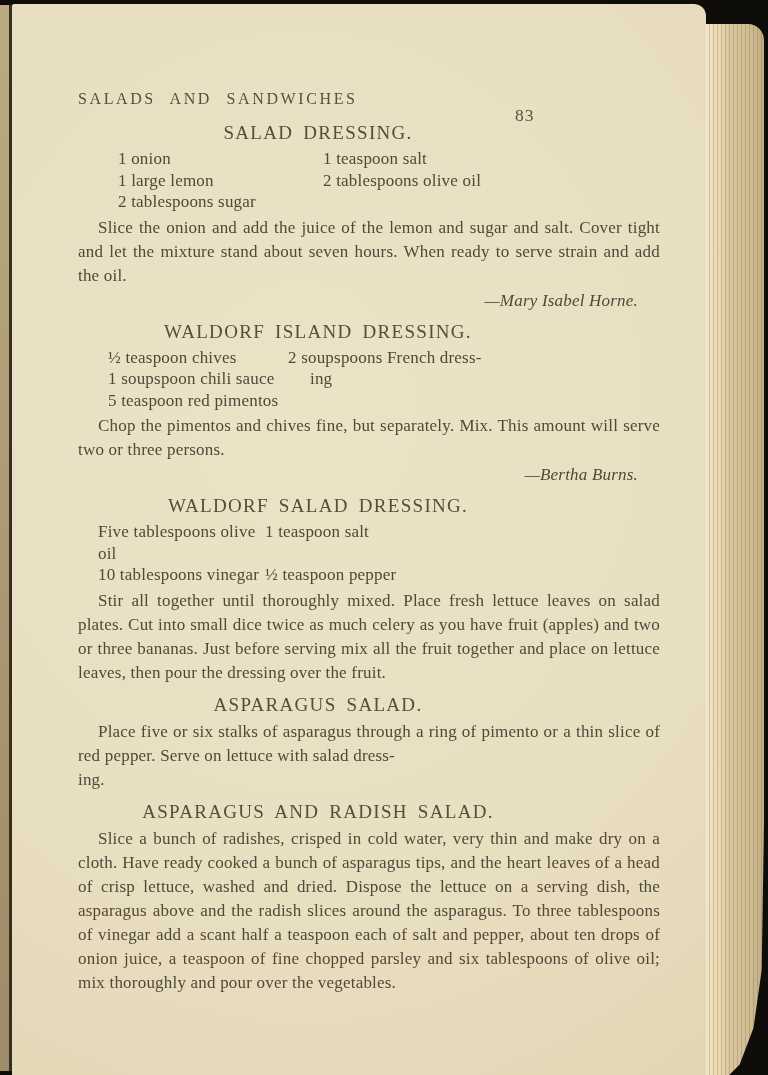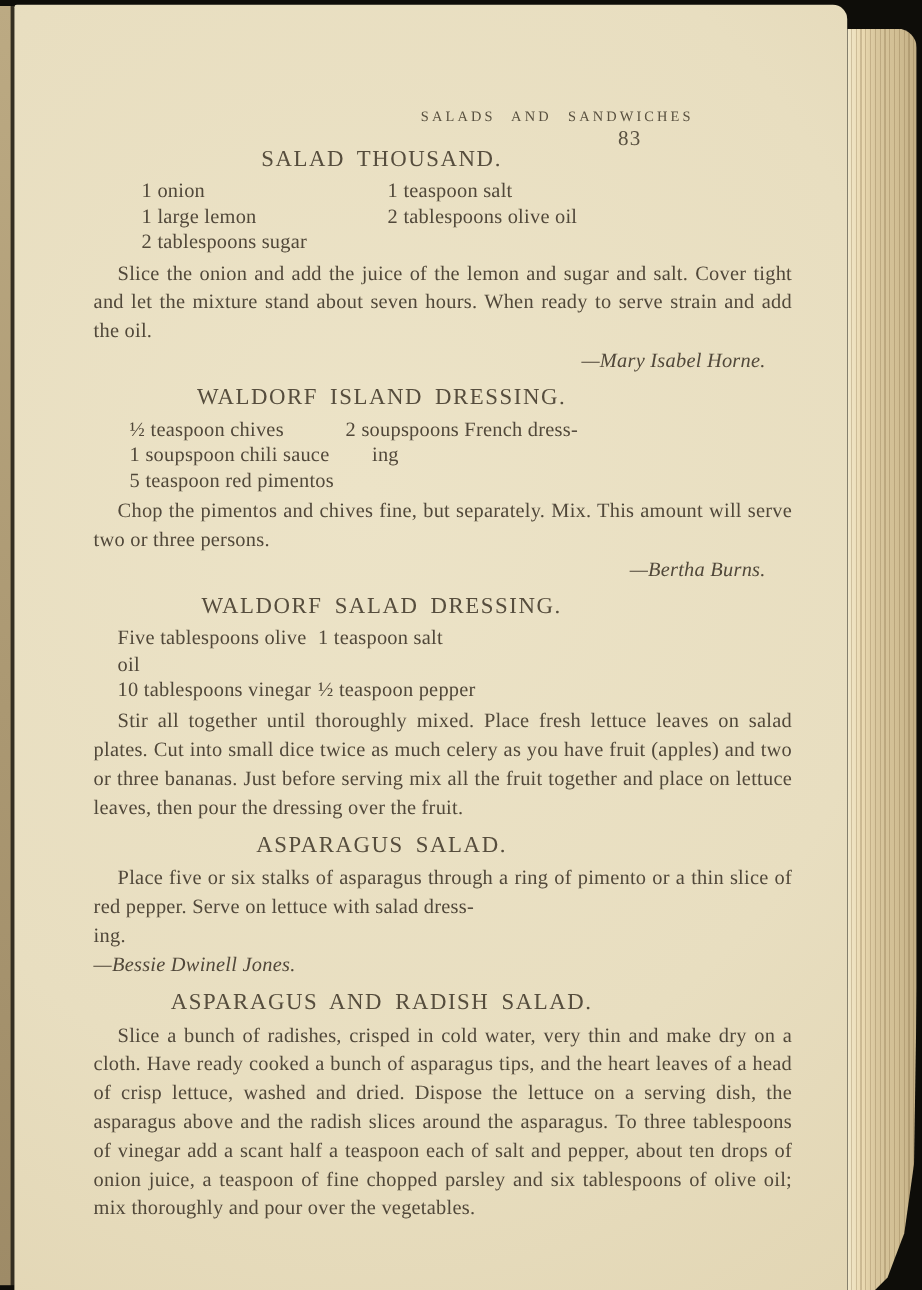--- a/index.html
+++ b/index.html
@@ -30,21 +30,21 @@
   }
   .content {
     position: relative;
     padding: 86px 46px 0 66px;
     color: #51483a;
     letter-spacing: 0.2px;
   }
   .running-head { position: relative; height: 22px; margin-bottom: 10px; }
   .rh-title {
     position: absolute; left: 0; top: 0; width: 500px;
-    text-align: right; font-size: 12px;
+    text-align: left; font-size: 16px;
     letter-spacing: 2.6px; word-spacing: 8px; color: #58503f;
   }
   .rh-num {
     position: absolute; left: 437px; top: -1px;
     font-size: 17.5px; letter-spacing: 1px; color: #58503f; margin-top: 16px;
   }
   .recipe-title {
     width: 480px; text-align: center;
     font-size: 19px; font-weight: 400;
     letter-spacing: 1.3px; word-spacing: 4px;
@@ -78,21 +78,21 @@
 
 <div class="page">
   <div class="content">
 
     <div class="running-head">
       <span class="rh-title">SALADS AND SANDWICHES</span>
       <span class="rh-num">83</span>
     </div>
 
     <section class="s1">
-      <div class="recipe-title">SALAD THOUSAND.</div>
+      <div class="recipe-title">SALAD DRESSING.</div>
       <div class="ing">
         <span>1 onion</span>
         <span>1 teaspoon salt</span>
         <span>1 large lemon</span>
         <span>2 tablespoons olive oil</span>
         <span>2 tablespoons sugar</span>
         <span></span>
       </div>
       <p class="body-par">Slice the onion and add the juice of the lemon and sugar and salt.  Cover tight and let the mixture stand about seven hours.  When ready to serve strain and add the oil.</p>
       <div class="attribution">—Mary Isabel Horne.</div>
@@ -121,21 +121,20 @@
         <span>½ teaspoon pepper</span>
       </div>
       <p class="body-par">Stir all together until thoroughly mixed.  Place fresh lettuce leaves on salad plates.  Cut into small dice twice as much celery as you have fruit (apples) and two or three bananas.  Just before serving mix all the fruit together and place on lettuce leaves, then pour the dressing over the fruit.</p>
     </section>
 
     <section class="s4">
       <div class="recipe-title">ASPARAGUS SALAD.</div>
       <p class="body-par">Place five or six stalks of asparagus through a ring of pimento or a thin slice of red pepper.  Serve on lettuce with salad dress-</p>
       <div class="last-line">
         <span>ing.</span>
-        <span class="attr-inline">—Bessie Dwinell Jones.</span>
       </div>
     </section>
 
     <section class="s5">
       <div class="recipe-title">ASPARAGUS AND RADISH SALAD.</div>
       <p class="body-par">Slice a bunch of radishes, crisped in cold water, very thin and make dry on a cloth.  Have ready cooked a bunch of asparagus tips, and the heart leaves of a head of crisp lettuce, washed and dried.  Dispose the lettuce on a serving dish, the asparagus above and the radish slices around the asparagus.  To three tablespoons of vinegar add a scant half a teaspoon each of salt and pepper, about ten drops of onion juice, a teaspoon of fine chopped parsley and six tablespoons of olive oil; mix thoroughly and pour over the vegetables.</p>
     </section>
 
   </div>
 </div>

